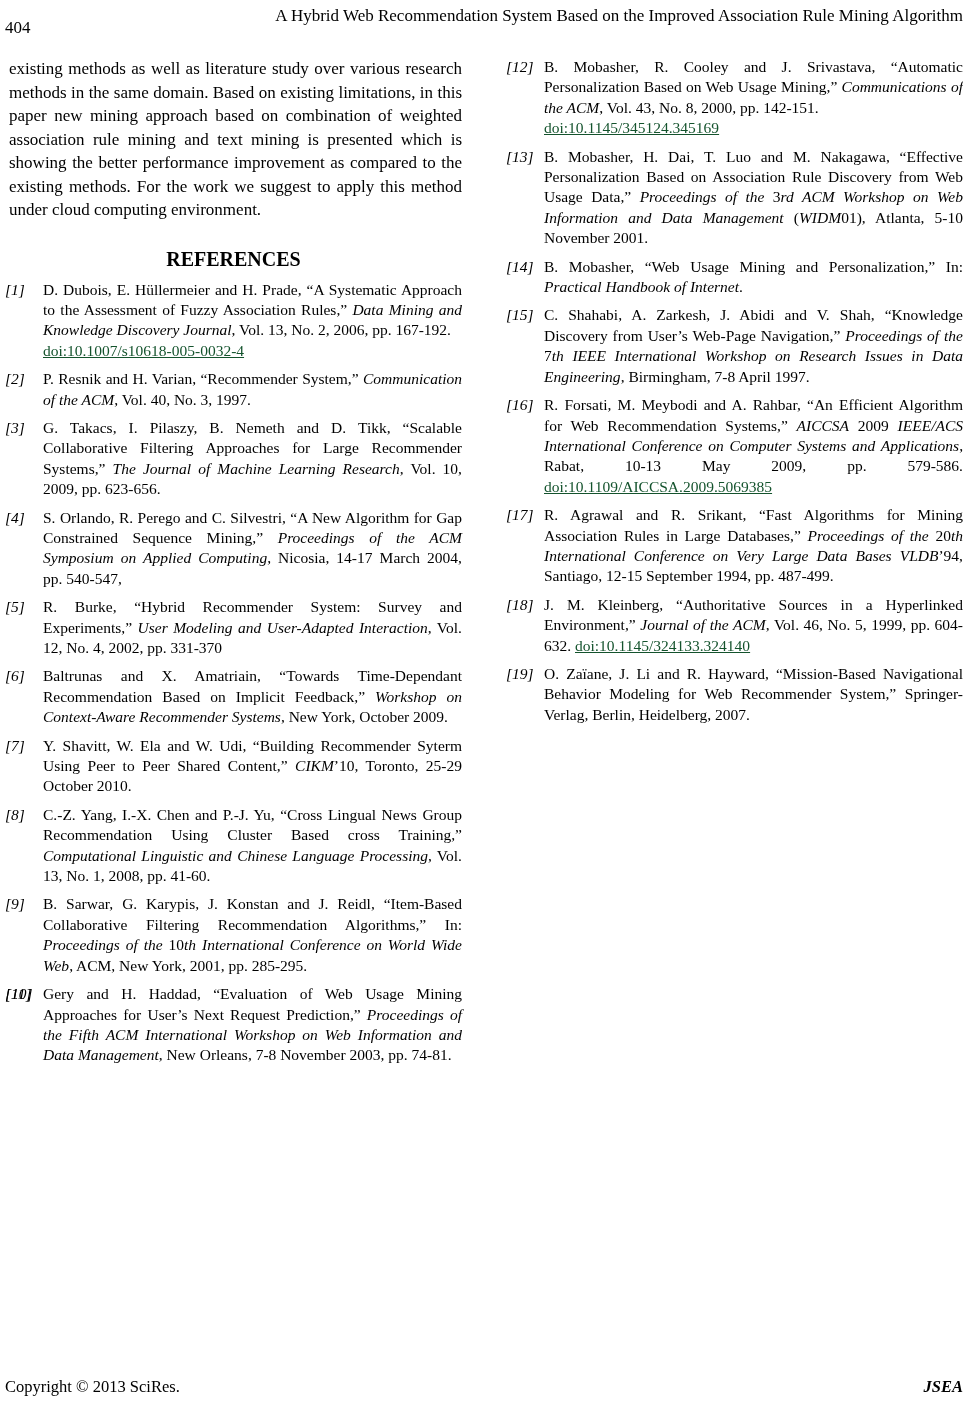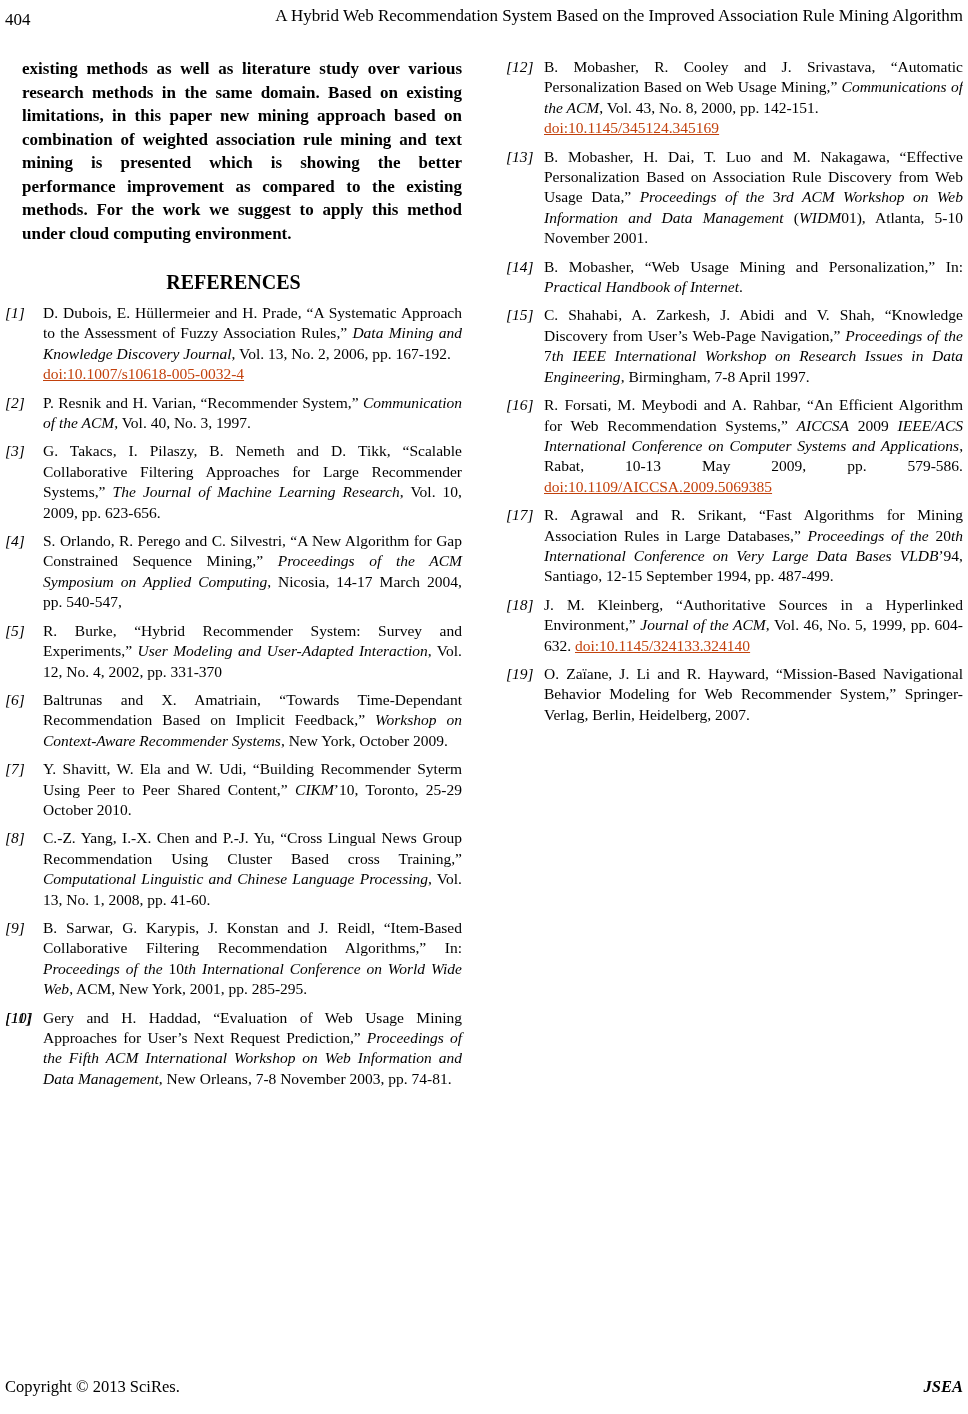--- a/index.html
+++ b/index.html
@@ -24,45 +24,44 @@
     position: absolute;
     top: 6px;
     left: 5px;
     right: 5px;
     height: 24px;
     font-size: 17px;
   }
   .page-number {
     position: absolute;
     left: 0;
-    top: 4px;
+    top: 12px;
   }
   .running-title {
     display: block;
     text-align: right;
   }
   
   .content {
     position: absolute;
     top: 57px;
     left: 5px;
     width: 958px;
     height: 1055px;
     column-count: 2;
     column-gap: 44px;
     column-fill: auto;
     overflow: hidden;
   }
   .intro {
-    margin: 0 0 18px 17px;
+    margin: 0 0 18px 4px;
     font-size: 17px;
     line-height: 23.5px;
     text-align: justify;
     hyphens: auto;
-    font-weight: bold;
   }
   .refs-heading {
     margin: 26px 0 9px 0;
     font-size: 20px;
     font-weight: bold;
     text-align: center;
   }
   .ref-item {
     position: relative;
     padding-left: 38px;
@@ -75,21 +74,21 @@
   .ref-label {
     position: absolute;
     left: 0;
     top: 0;
     font-style: italic;
   }
   .ref-text em {
     font-style: italic;
   }
   .doi-link {
-    color: #c2410c;
+    color: #14532d;
     text-decoration: underline;
     cursor: pointer;
   }
   
   .page-footer {
     position: absolute;
     left: 5px;
     right: 5px;
     top: 1377px;
     font-size: 16.5px;

